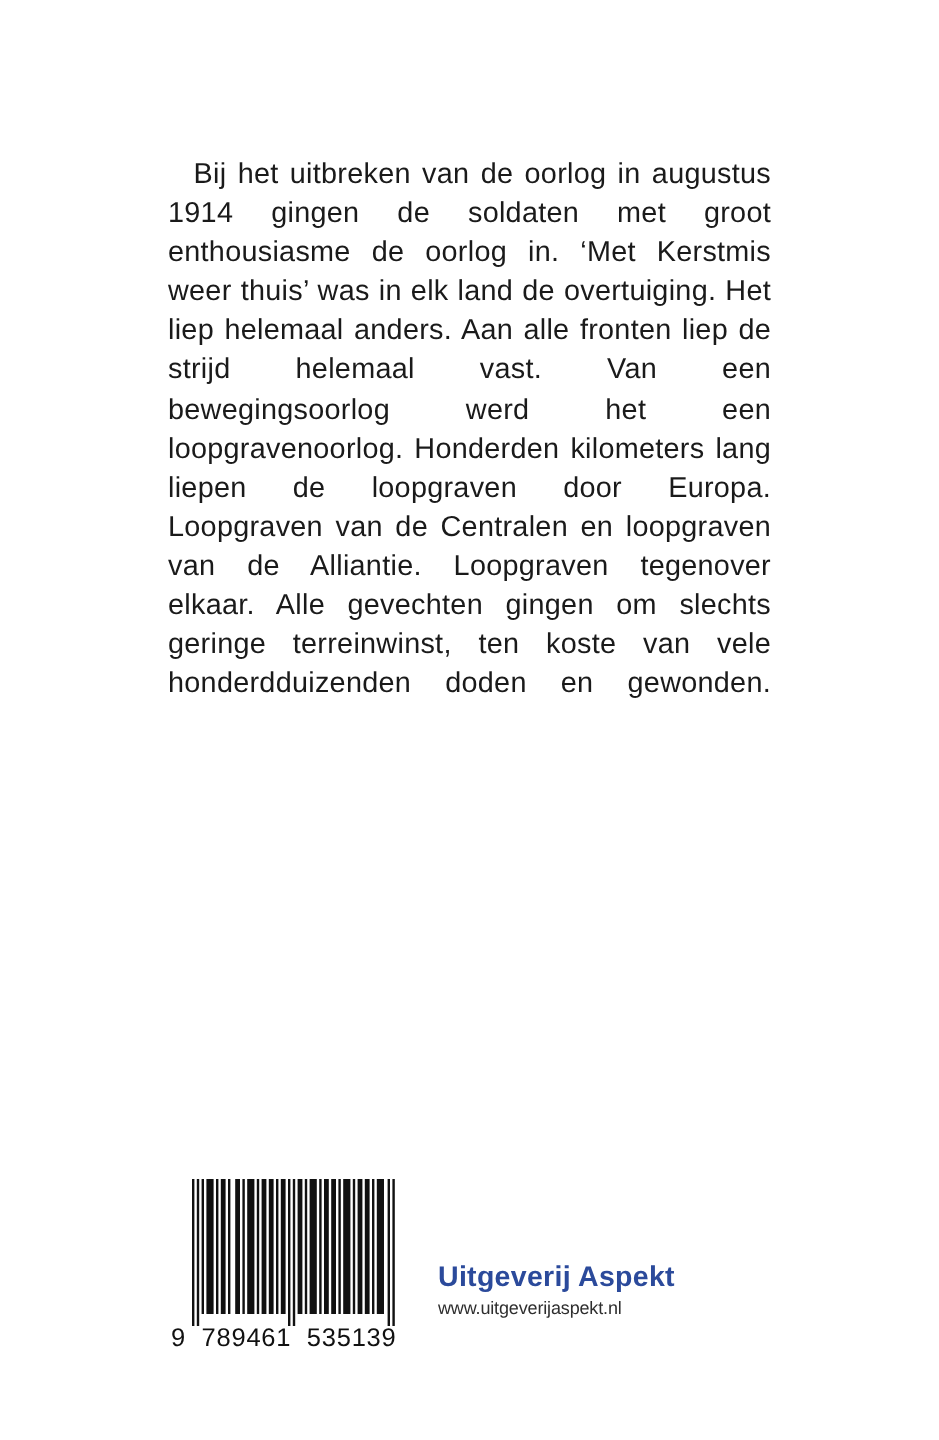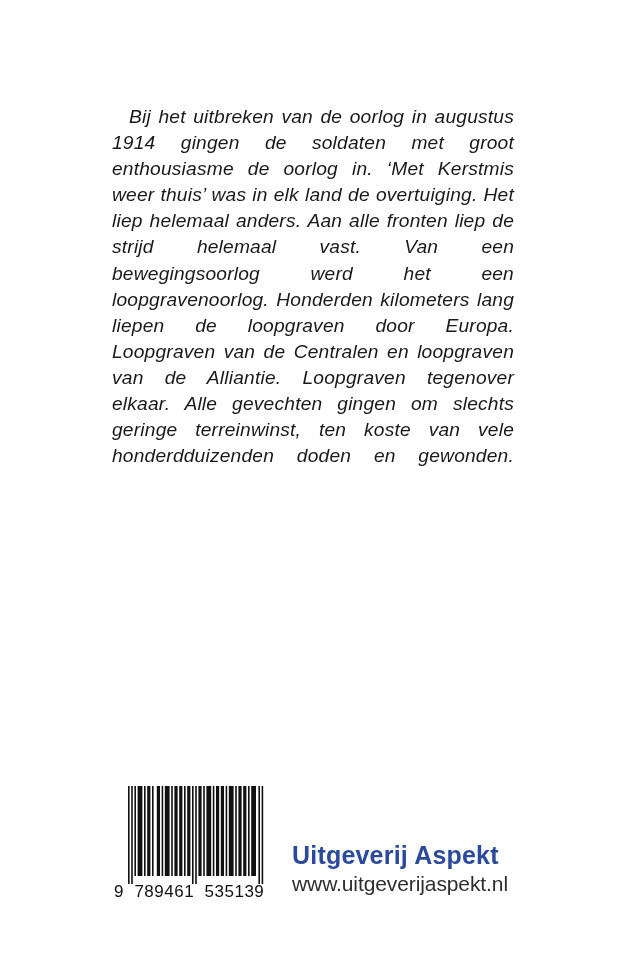--- a/index.html
+++ b/index.html
@@ -36,21 +36,20 @@
     letter-spacing: 0.01em;
   }
   .blurb p {
     margin: 0;
     text-align: justify;
     text-justify: inter-word;
     white-space: pre-wrap;
   }
   .blurb p.indent {
     text-indent: 17px;
-    font-style: italic;
   }
   
   .blurb p::after {
     content: "";
     display: inline-block;
     width: 100%;
   }
   .blurb p.lastline-natural::after {
     display: none;
   }
@@ -96,30 +95,30 @@
   
   .publisher {
     position: absolute;
     left: 292px;
     top: 60px;
     width: 260px;
   }
   .pub-name {
     font-family: "Liberation Sans", sans-serif;
     font-weight: bold;
-    font-size: 25px;
+    font-size: 19px;
     color: #2b4a9b;
     letter-spacing: 0.2px;
     line-height: 1.05;
     white-space: nowrap;
   }
   .pub-url {
     margin-top: 4px;
     font-family: "Liberation Sans", sans-serif;
-    font-size: 21px;
+    font-size: 12px;
     color: #2e2e2e;
     letter-spacing: -0.1px;
     line-height: 1.15;
     white-space: nowrap;
   }
 </style>
 </head>
 <body>
 
 <div class="page">

